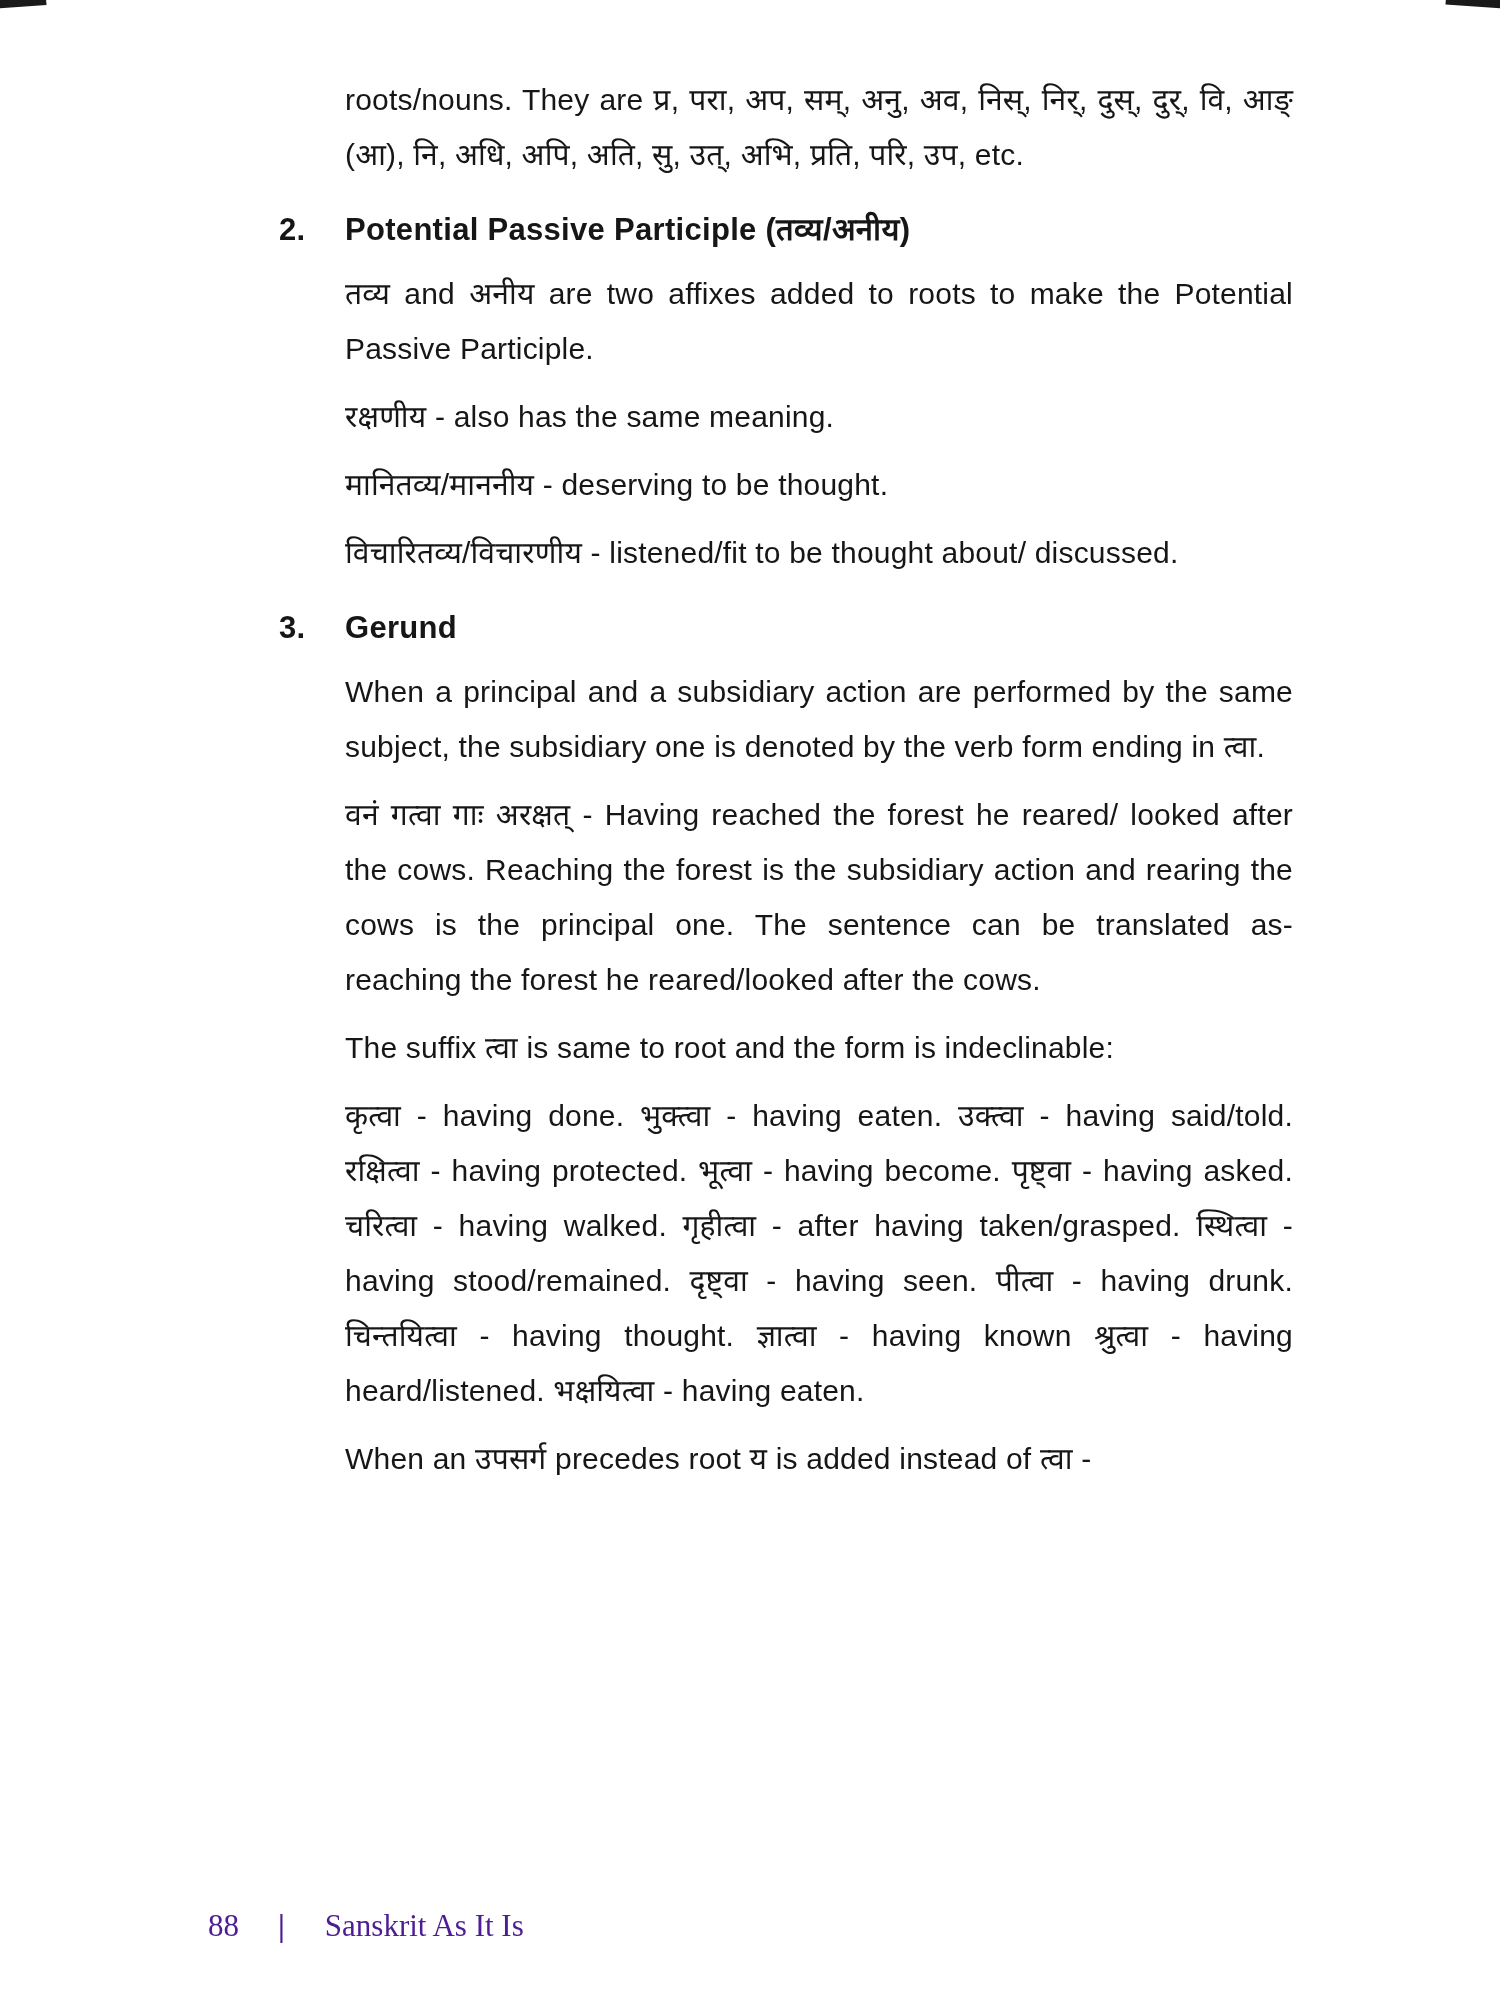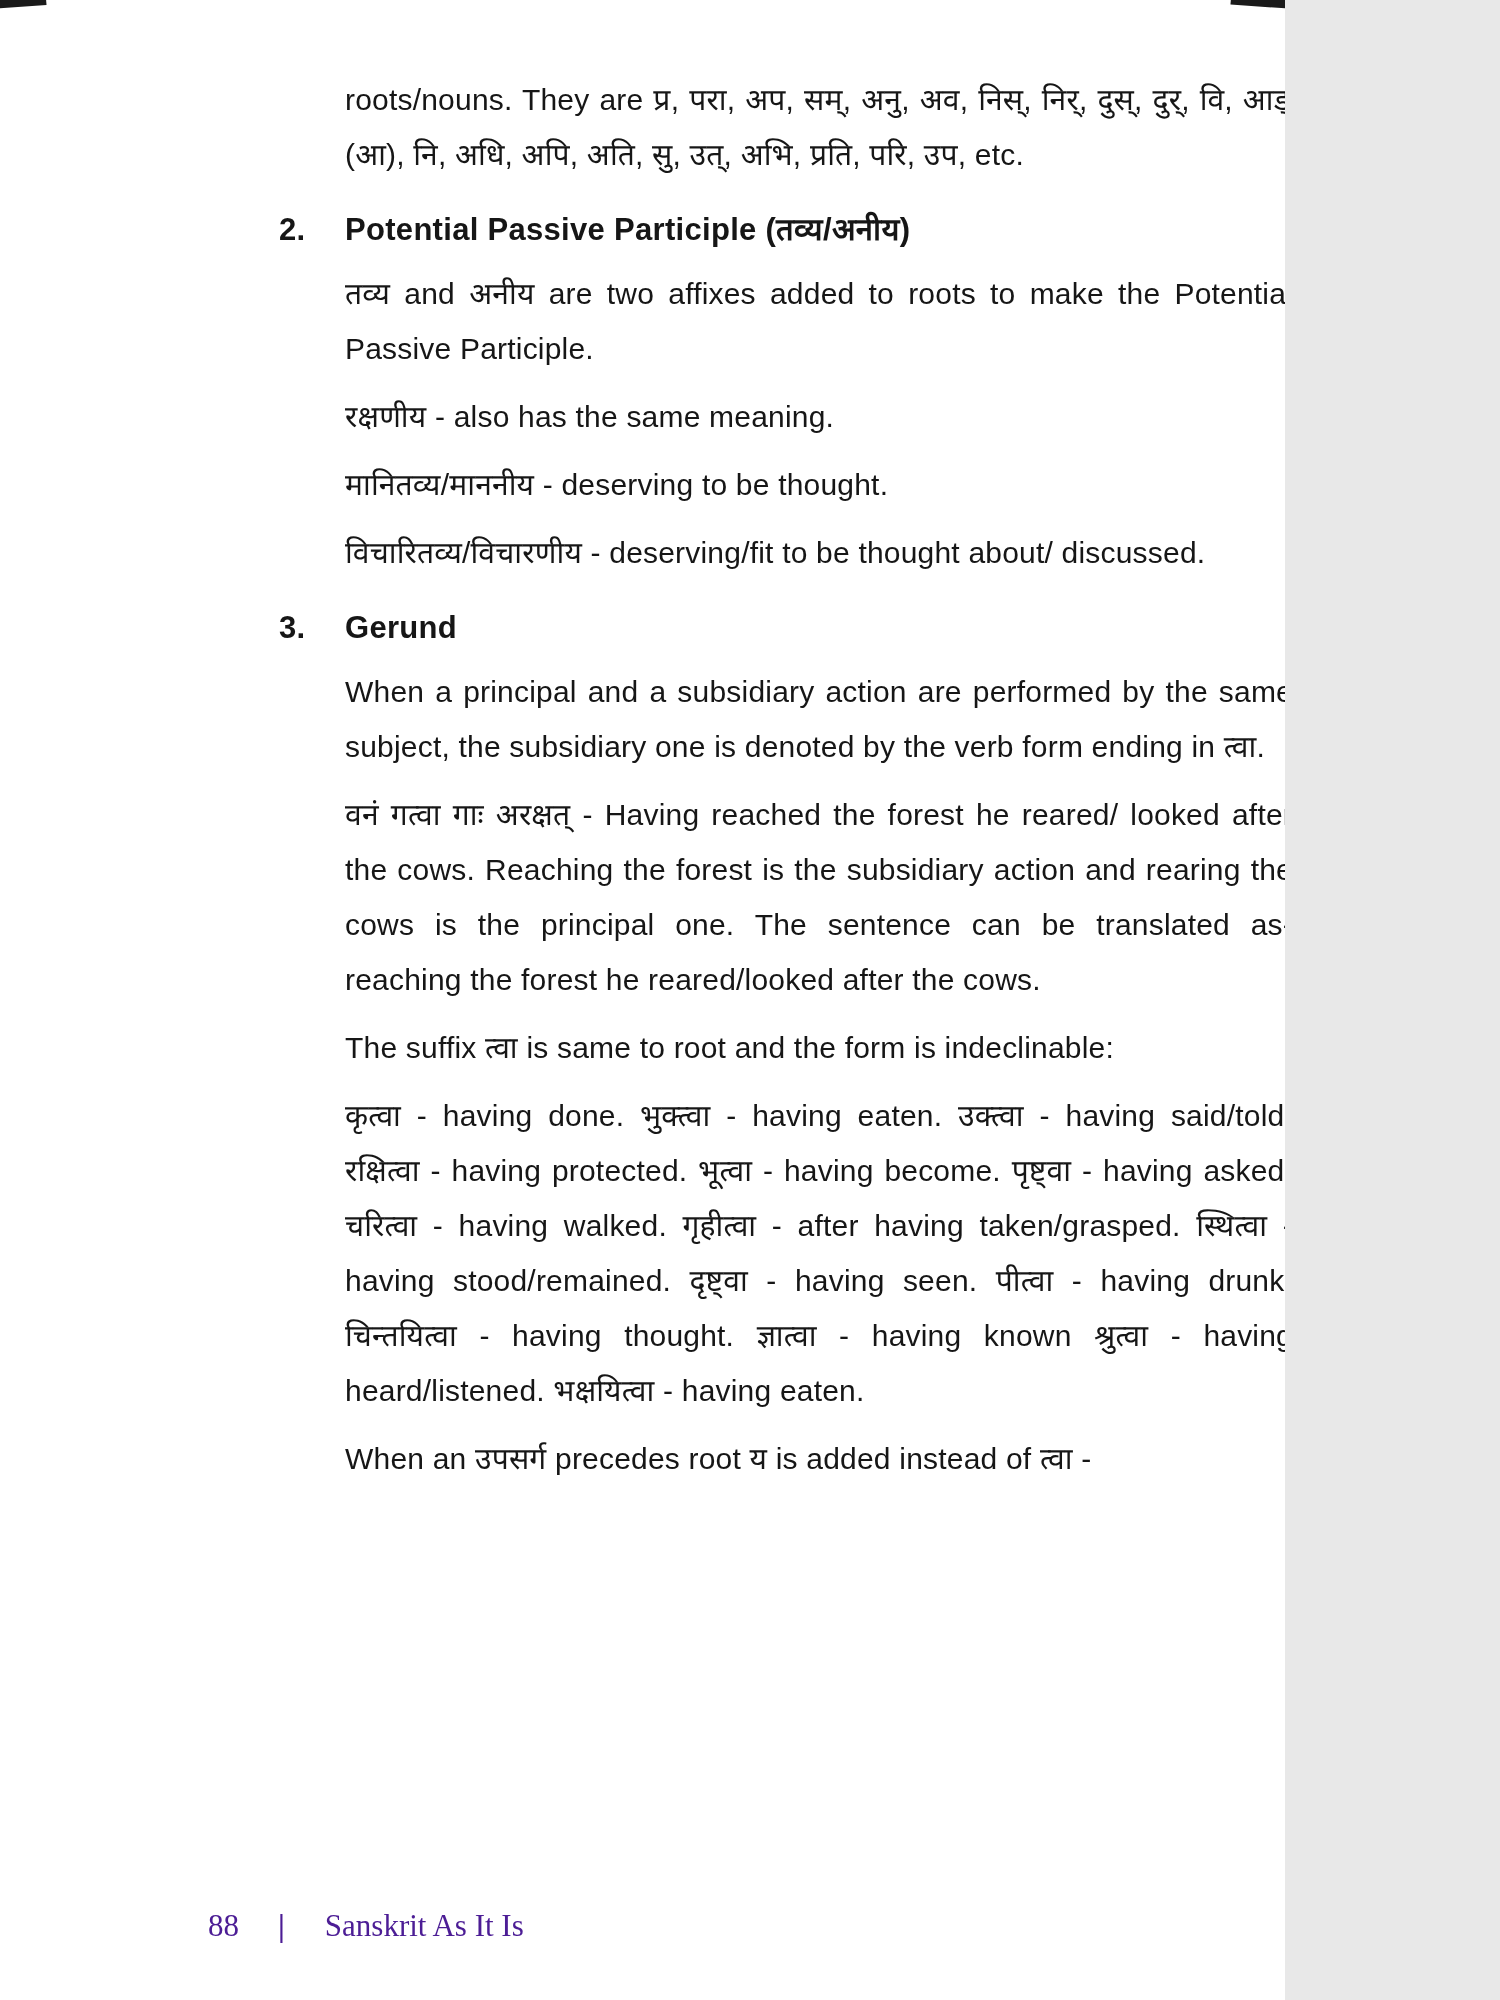--- a/index.html
+++ b/index.html
@@ -2,21 +2,21 @@
 <html><head>
 <meta charset="utf-8">
 <style>
   html, body {
     margin: 0;
     padding: 0;
     background: #e8e8e8;
   }
   .page {
     position: relative;
-    width: 1285px;
+    width: 1500px;
     height: 2000px;
     background: #ffffff;
     overflow: hidden;
     font-family: "Liberation Sans", "DejaVu Sans", sans-serif;
     color: #161616;
   }
   
   .scan-edge {
     position: absolute;
     background: #1a1a1a;
@@ -81,21 +81,21 @@
     </div>
 
     <p class="para">तव्य and अनीय are two affixes added to roots to make the Potential Passive Participle.</p>
 
 
     <p class="para">रक्षणीय - also has the same meaning.</p>
 
     <p class="para">मानितव्य/माननीय - deserving to be thought.</p>
 
 
-    <p class="para">विचारितव्य/विचारणीय - deserving/fit to be thought about/ discussed.</p>
+    <p class="para">विचारितव्य/विचारणीय - listened/fit to be thought about/ discussed.</p>
 
     <div class="section-heading">
       <span class="sec-num">3.</span>
       <span class="sec-title">Gerund</span>
     </div>
 
     <p class="para">When a principal and a subsidiary action are performed by the same subject, the subsidiary one is denoted by the verb form ending in त्वा.</p>
 
     <p class="para">वनं गत्वा गाः अरक्षत् - Having reached the forest he reared/ looked after the cows. Reaching the forest is the subsidiary action and rearing the cows is the principal one. The sentence can be translated as- reaching the forest he reared/looked after the cows.</p>
 

